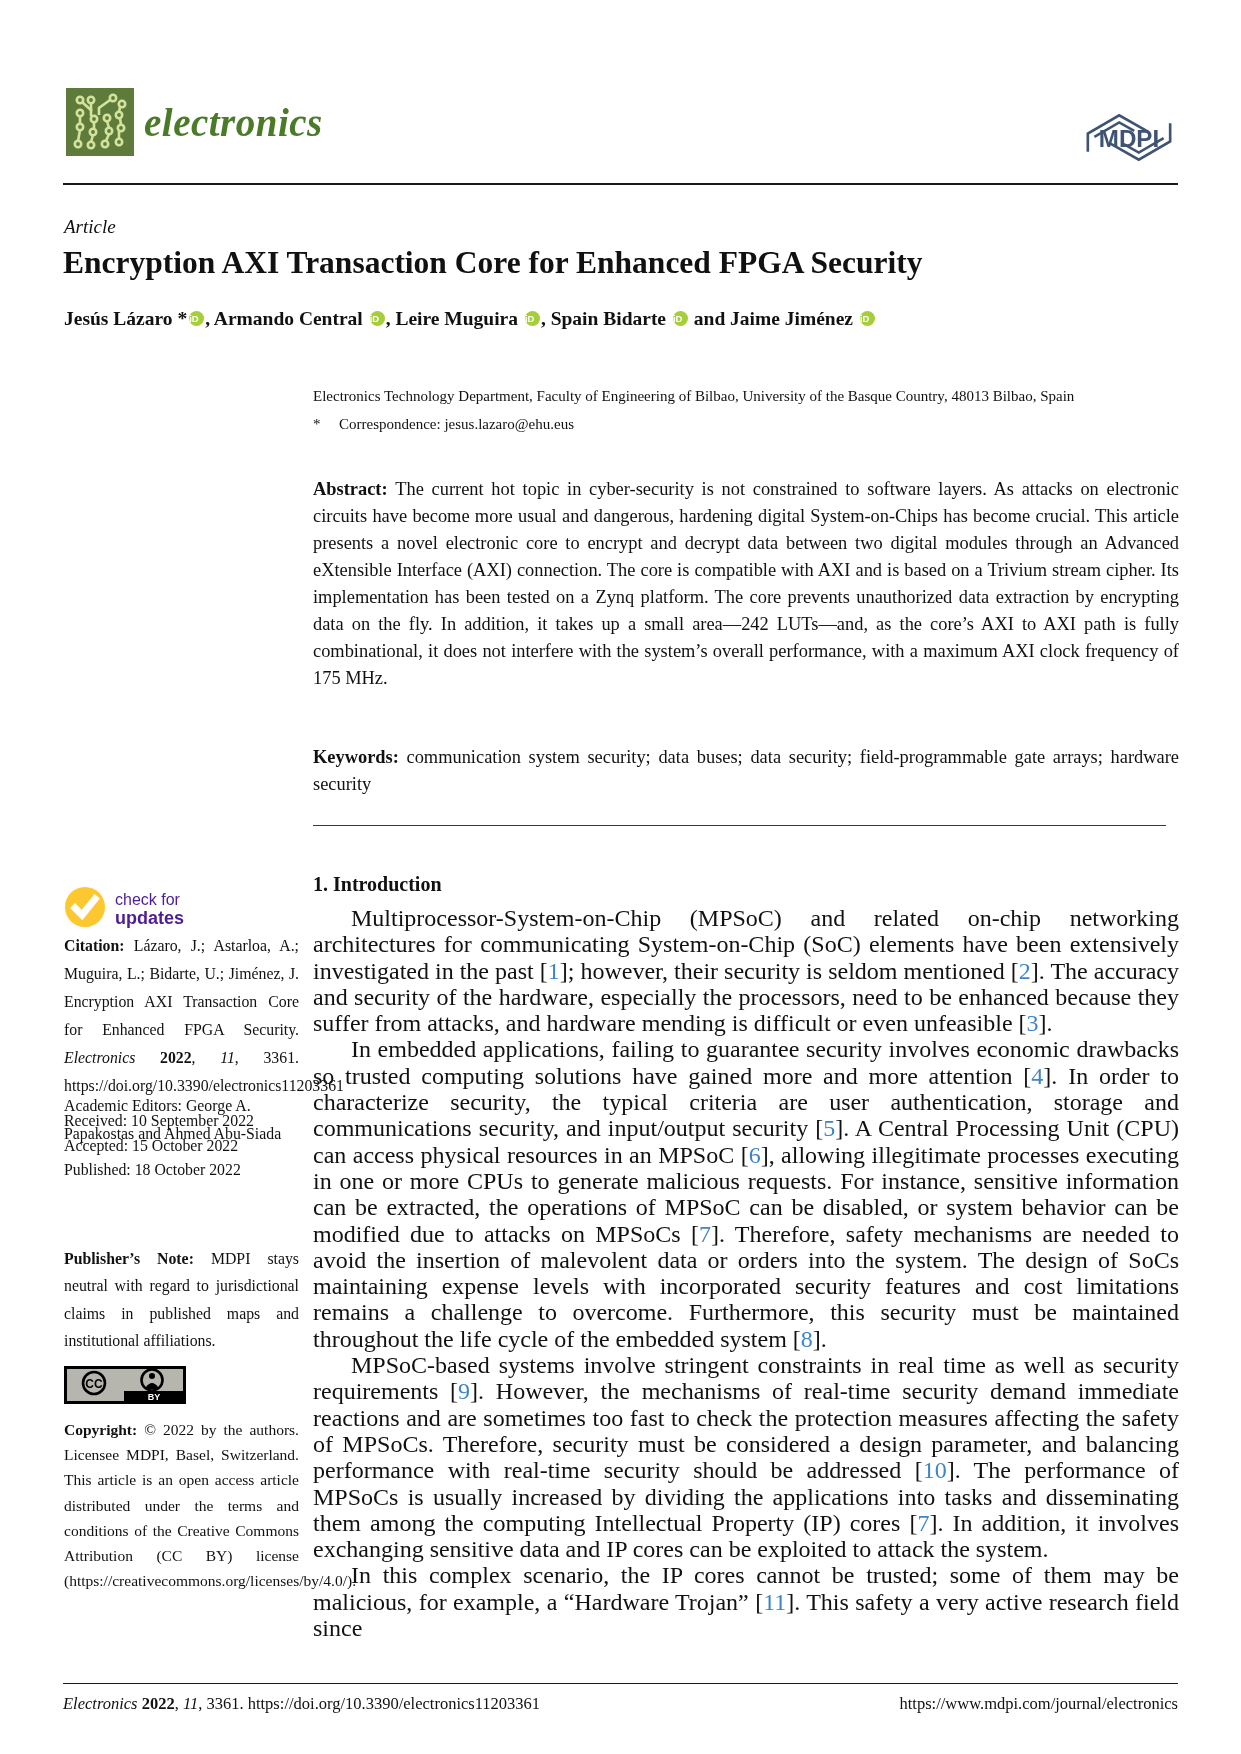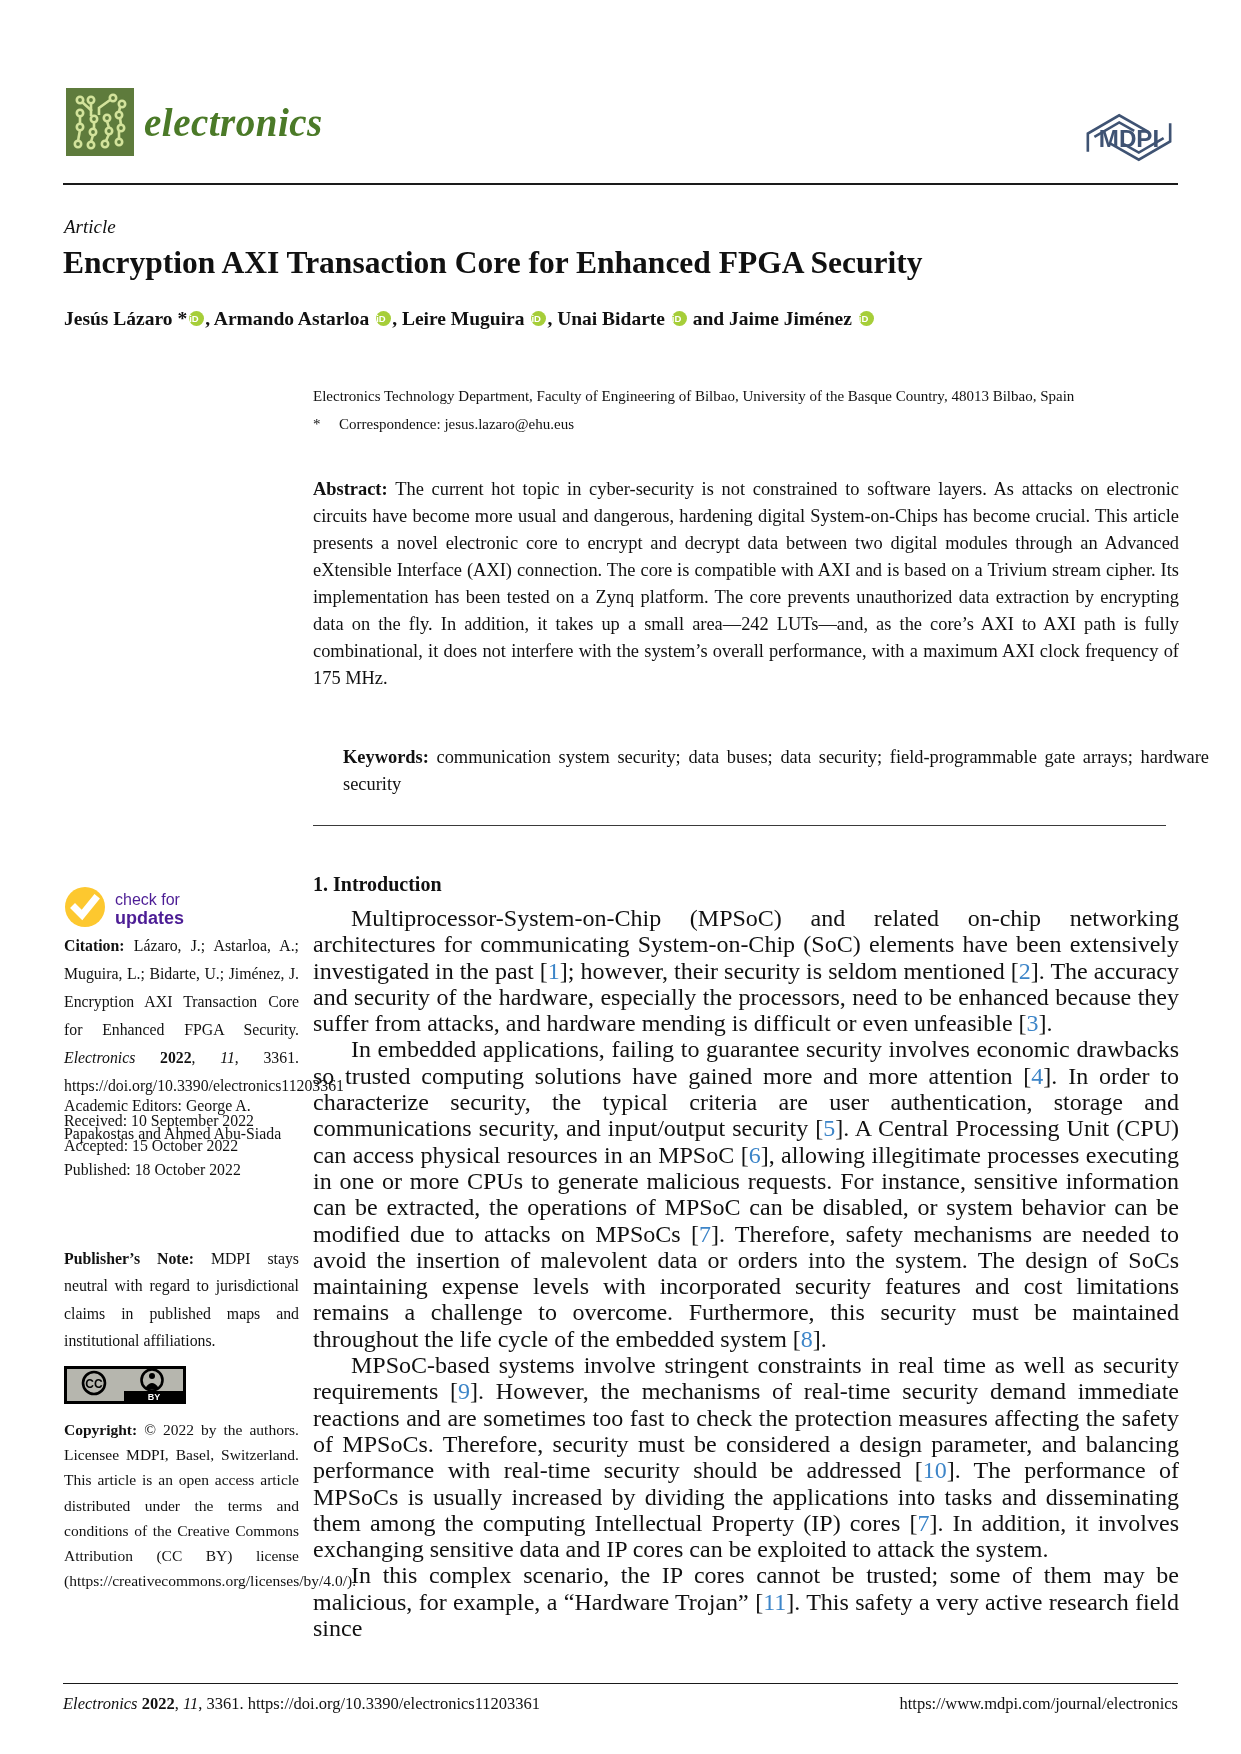--- a/index.html
+++ b/index.html
@@ -25,21 +25,21 @@
     display:inline-block; width:15px; height:15px; border-radius:50%;
     background:#a6ce39; color:#fff; font-size:9.5px; line-height:15px;
     font-weight:bold; font-style:normal;
     font-family:"Liberation Sans", sans-serif; vertical-align:3px; margin:0 1px 0 2px;
   }
   
   .affiliation { position:absolute; left:313px; top:384px; width:866px; font-size:15px; line-height:25.5px; }
   .correspondence-row { display:flex; margin-top:2px; }
   .corr-star { width:26px; }
   .abstract-block { position:absolute; left:313px; top:476px; width:866px; font-size:18.4px; line-height:27px; text-align:justify; }
-  .keywords-block { position:absolute; left:313px; top:744px; width:866px; font-size:18.4px; line-height:27px; text-align:justify;margin-left:30px; }
+  .keywords-block { position:absolute; left:313px; top:744px; width:866px; font-size:18.4px; line-height:27px; text-align:justify; }
   .mid-rule { position:absolute; left:313px; top:825px; width:853px; border-top:1.5px solid #3a3a3a; }
   
   .section-heading { position:absolute; left:313px; top:873px; font-size:20px; font-weight:bold; }
   .body-text { position:absolute; left:313px; top:905px; width:866px; font-size:24px; line-height:26.3px; text-align:justify; hyphens:auto; }
   .body-text p { text-indent:38px; }
   .seg-bold { font-weight:bold; }
   .seg-italic { font-style:italic; }
   .seg-ref { color:#3d85c8; }
   
   .sidebar-block { position:absolute; left:64px; width:235px; font-size:15.8px; color:#111; }
@@ -108,21 +108,21 @@
         <path d="M128 43 L90 65 L67 52"></path>
       </g>
       <text x="75" y="56" text-anchor="middle" font-size="37" font-weight="bold" font-family="Liberation Sans, sans-serif" fill="#3f5373">MDPI</text>
     </svg>
   </div>
 
   <div class="header-rule"></div>
 
   <div class="article-label">Article</div>
   <h1 class="page-title">Encryption AXI Transaction Core for Enhanced FPGA Security</h1>
-  <div class="authors-line"><span>Jesús Lázaro *</span><span class="orcid-icon">iD</span><span>, Armando Astarloa </span><span class="orcid-icon">iD</span><span>, Leire Muguira </span><span class="orcid-icon">iD</span><span>, Unai Bidarte </span><span class="orcid-icon">iD</span><span> and Jaime Jiménez </span><span class="orcid-icon">iD</span></div>
+  <div class="authors-line"><span>Jesús Lázaro *</span><span class="orcid-icon">iD</span><span>, Armando Central </span><span class="orcid-icon">iD</span><span>, Leire Muguira </span><span class="orcid-icon">iD</span><span>, Spain Bidarte </span><span class="orcid-icon">iD</span><span> and Jaime Jiménez </span><span class="orcid-icon">iD</span></div>
 
   <div class="affiliation">
     <div>Electronics Technology Department, Faculty of Engineering of Bilbao, University of the Basque Country, 48013 Bilbao, Spain</div>
     <div class="correspondence-row">
       <span class="corr-star">*</span>
       <span>Correspondence: jesus.lazaro@ehu.eus</span>
     </div>
   </div>
 
   <div class="abstract-block"><span class="seg-bold">Abstract: </span><span>The current hot topic in cyber-security is not constrained to software layers. As attacks on electronic circuits have become more usual and dangerous, hardening digital System-on-Chips has become crucial. This article presents a novel electronic core to encrypt and decrypt data between two digital modules through an Advanced eXtensible Interface (AXI) connection. The core is compatible with AXI and is based on a Trivium stream cipher. Its implementation has been tested on a Zynq platform. The core prevents unauthorized data extraction by encrypting data on the fly. In addition, it takes up a small area—242 LUTs—and, as the core’s AXI to AXI path is fully combinational, it does not interfere with the system’s overall performance, with a maximum AXI clock frequency of 175 MHz.</span></div>

